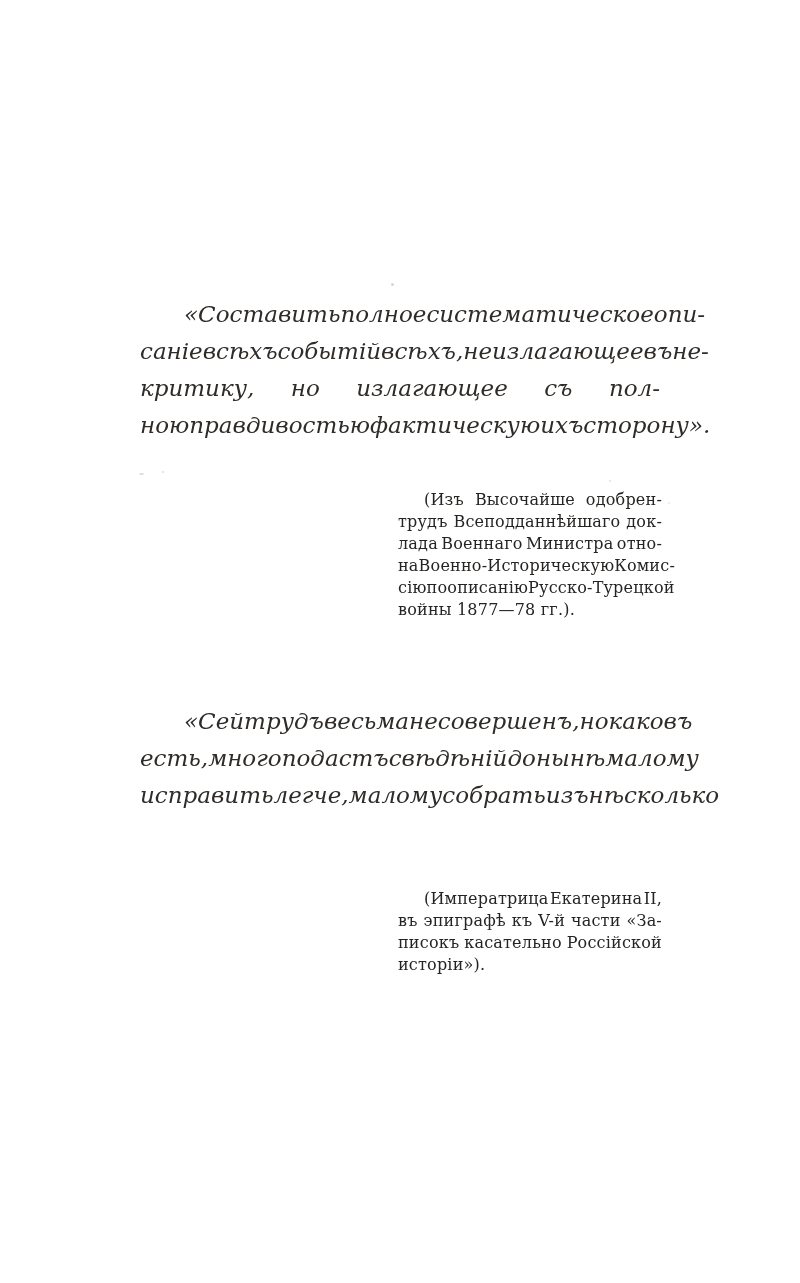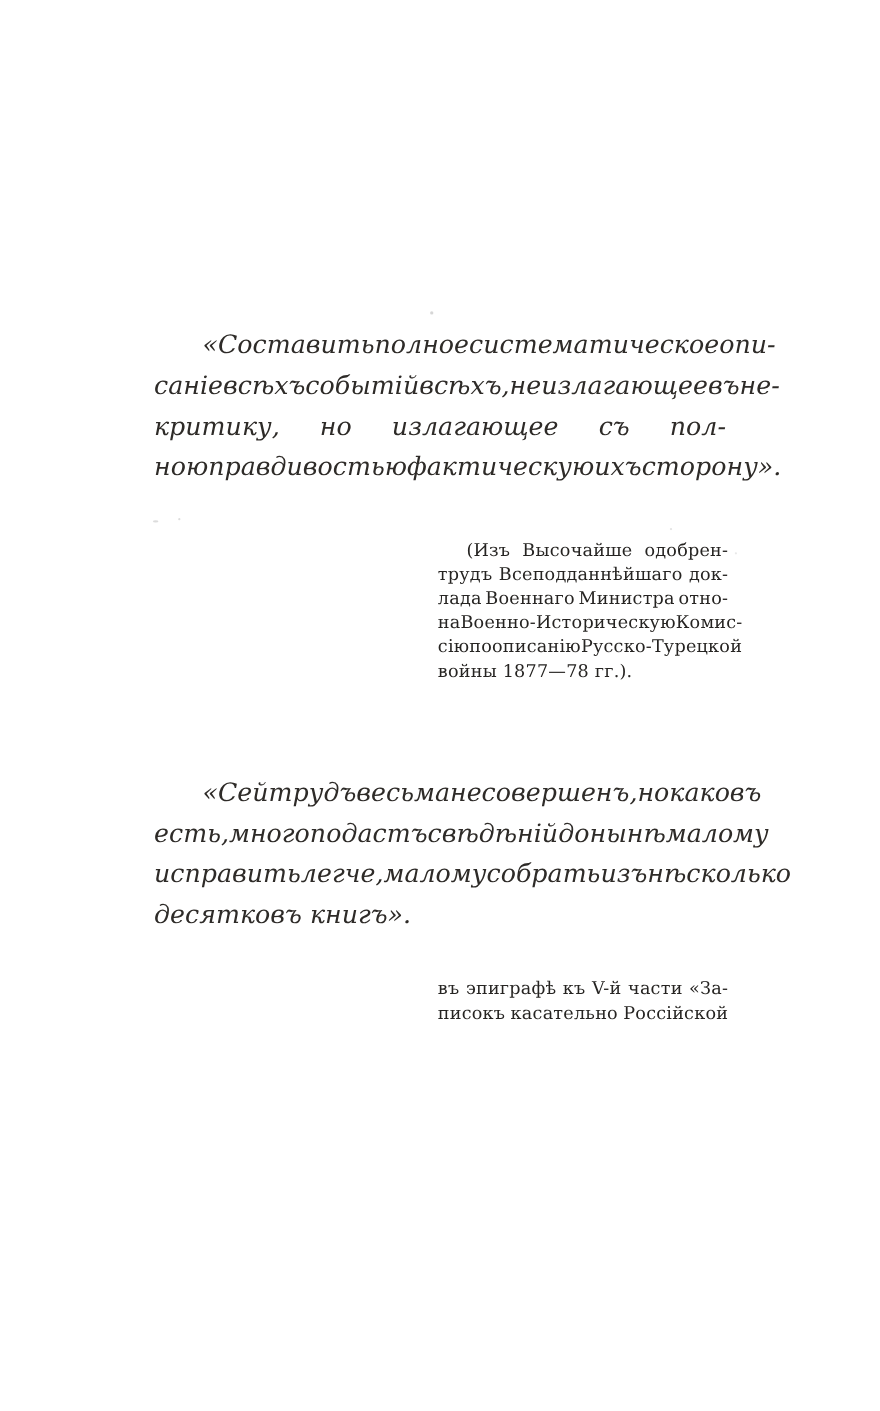--- a/index.html
+++ b/index.html
@@ -73,26 +73,27 @@
       <div class="tline just"><span>лада</span><span>Военнаго</span><span>Министра</span><span>отно-</span></div>
       <div class="tline just"><span>на</span><span>Военно-Историческую</span><span>Комис-</span></div>
       <div class="tline just"><span>сію</span><span>по</span><span>описанію</span><span>Русско-Турецкой</span></div>
       <div class="tline">войны 1877—78 гг.).</div>
     </section>
 
   <section class="block quote" style="left:140px; top:703px; width:524px;">
       <div class="tline just indent"><span>«Сей</span><span>трудъ</span><span>весьма</span><span>несовершенъ,</span><span>но</span><span>каковъ</span></div>
       <div class="tline just"><span>есть,</span><span>много</span><span>подастъ</span><span>свѣдѣній</span><span>до</span><span>нынѣ</span><span>малому</span></div>
       <div class="tline just"><span>исправить</span><span>легче,</span><span>малому</span><span>собрать</span><span>изъ</span><span>нѣсколько</span></div>
-      <div class="tline">десятковъ книгъ».</div>
     </section>
 
   <section class="block attr" style="left:398px; top:888px; width:264px;">
+      <div class="tline just indent"><span>(Императрица</span><span>Екатерина</span><span>II,</span></div>
       <div class="tline just"><span>въ</span><span>эпиграфѣ</span><span>къ</span><span>V-й</span><span>части</span><span>«За-</span></div>
       <div class="tline just"><span>писокъ</span><span>касательно</span><span>Россійской</span></div>
+      <div class="tline">исторіи»).</div>
     </section>
 
   <div id="specks">
       <div class="speck" style="left: 391px; top: 283px; width: 3px; height: 3px; opacity: 0.35;"></div>
       <div class="speck" style="left: 139px; top: 473px; width: 5px; height: 2px; opacity: 0.3;"></div>
       <div class="speck" style="left: 162px; top: 471px; width: 2px; height: 2px; opacity: 0.3;"></div>
       <div class="speck" style="left: 609px; top: 480px; width: 2px; height: 2px; opacity: 0.25;"></div>
       <div class="speck" style="left: 668px; top: 502px; width: 2px; height: 2px; opacity: 0.2;"></div>
     </div>
 

